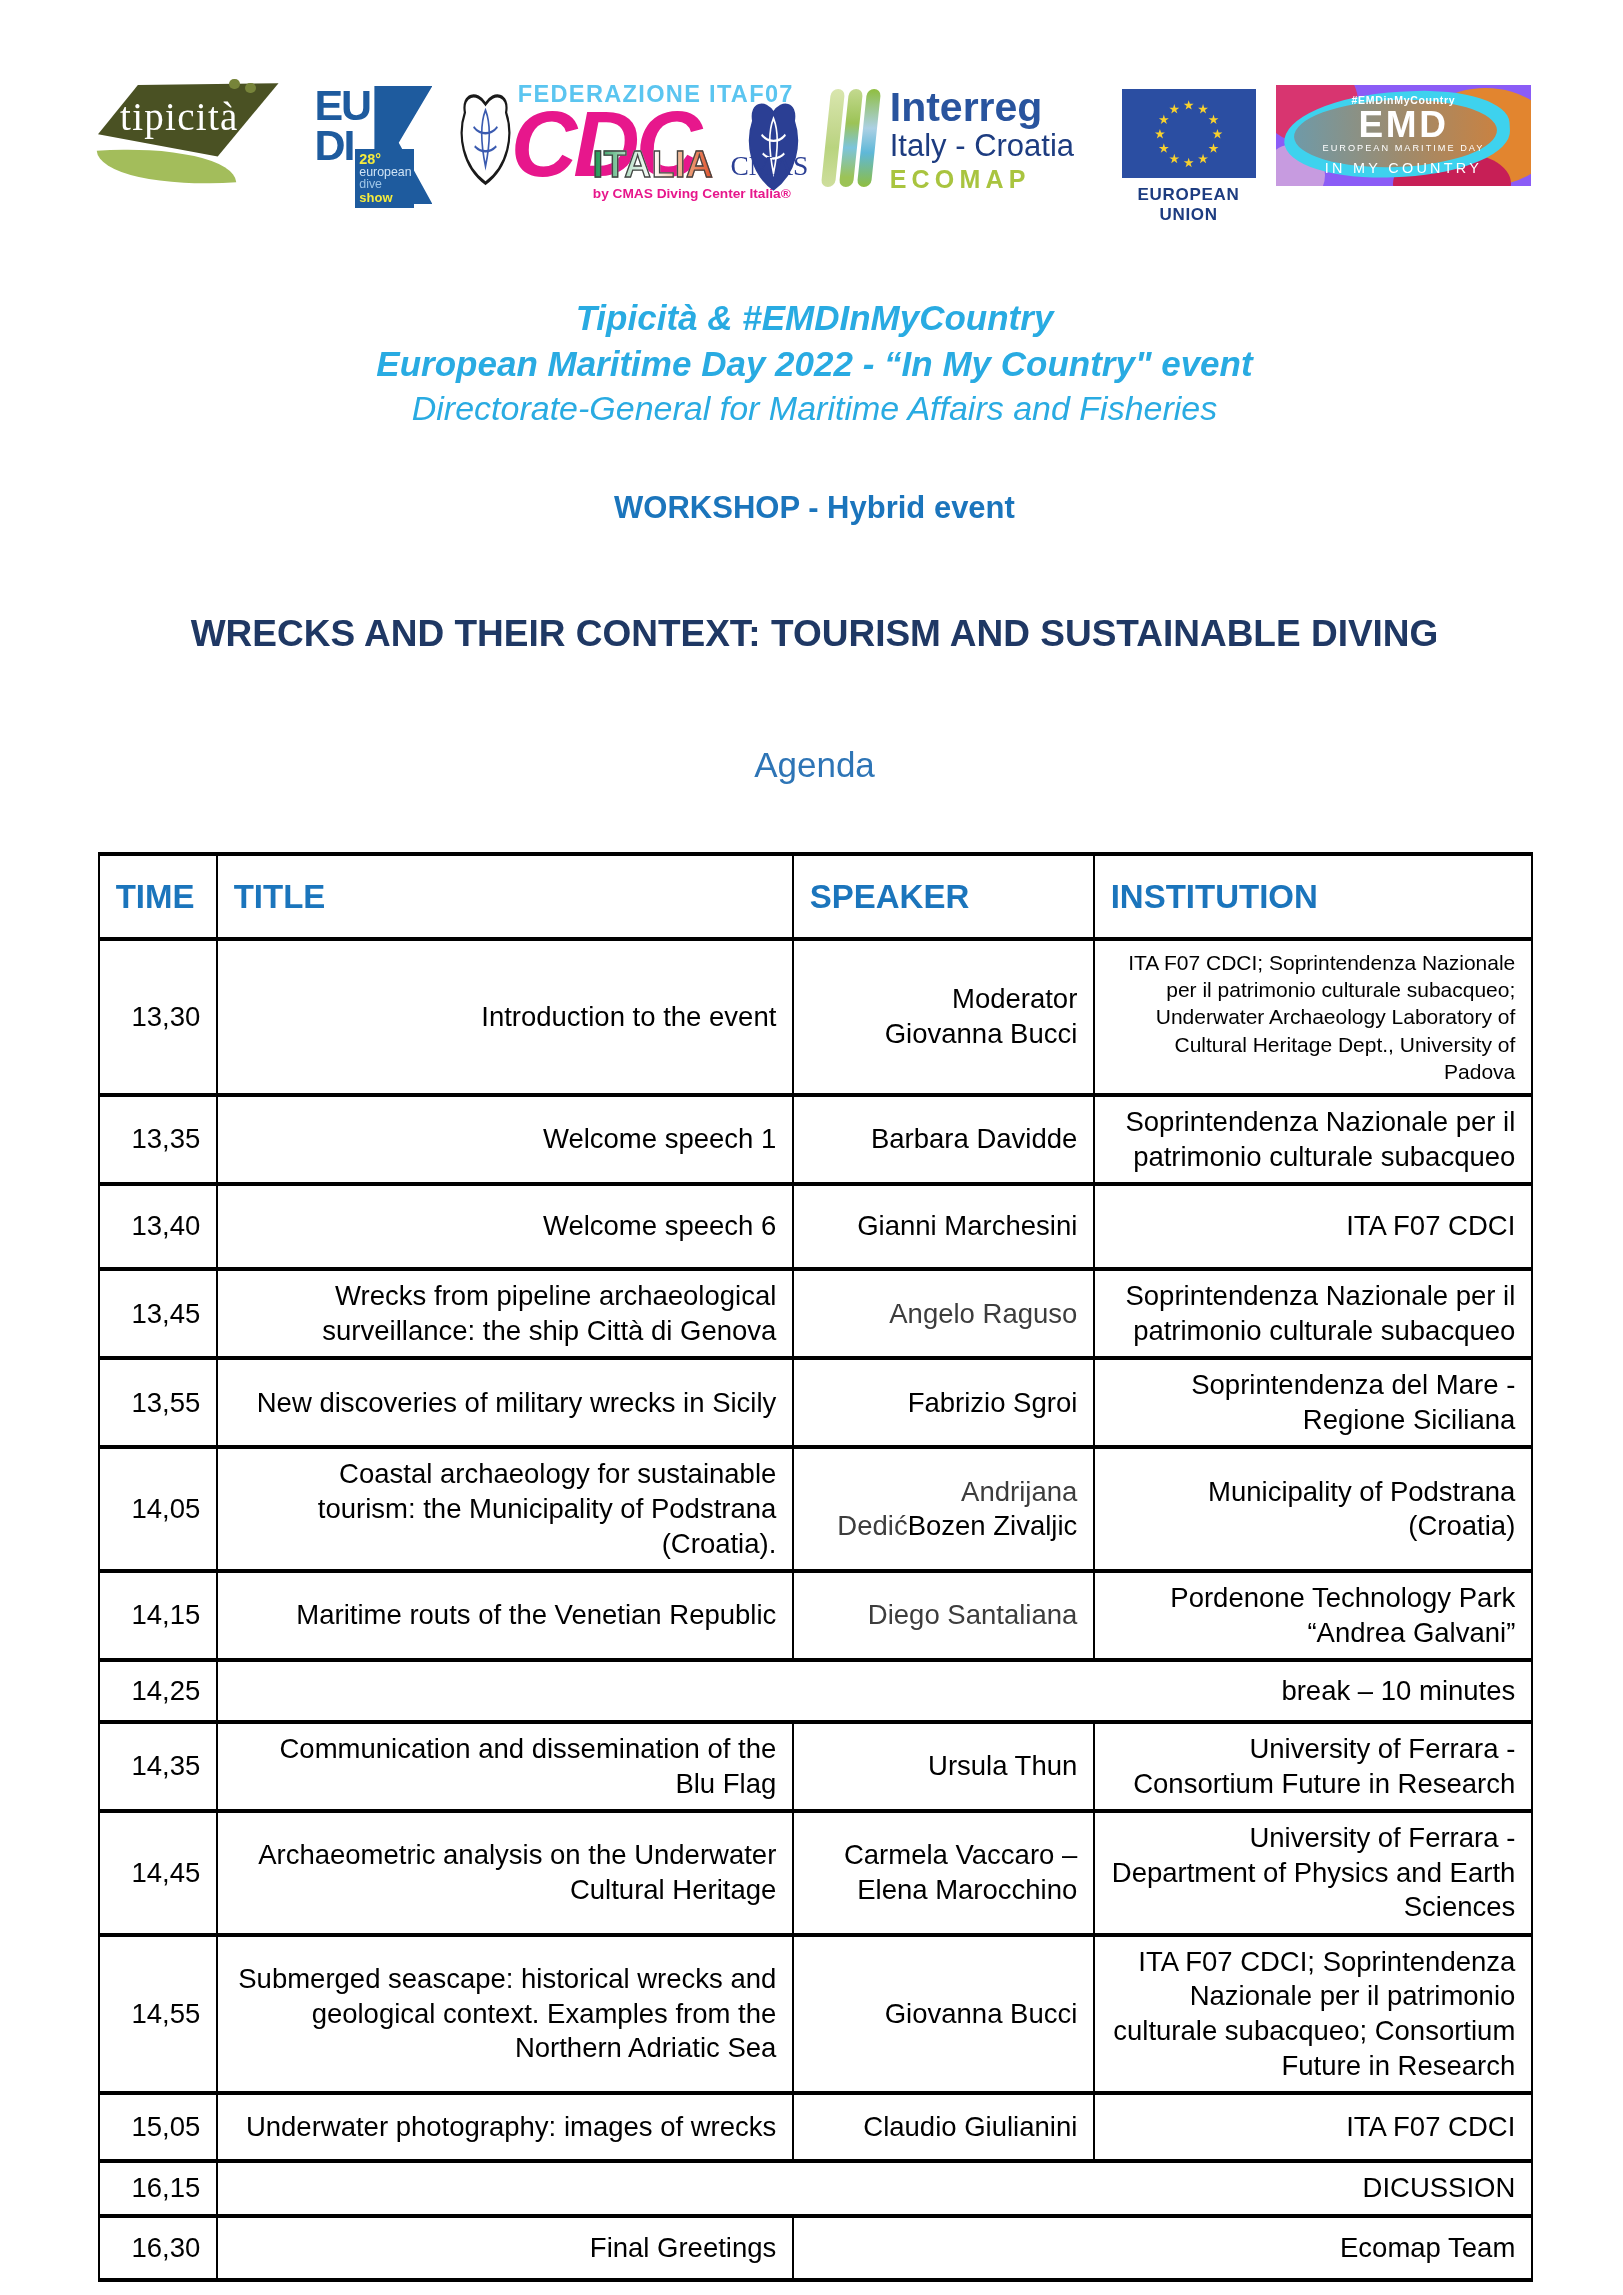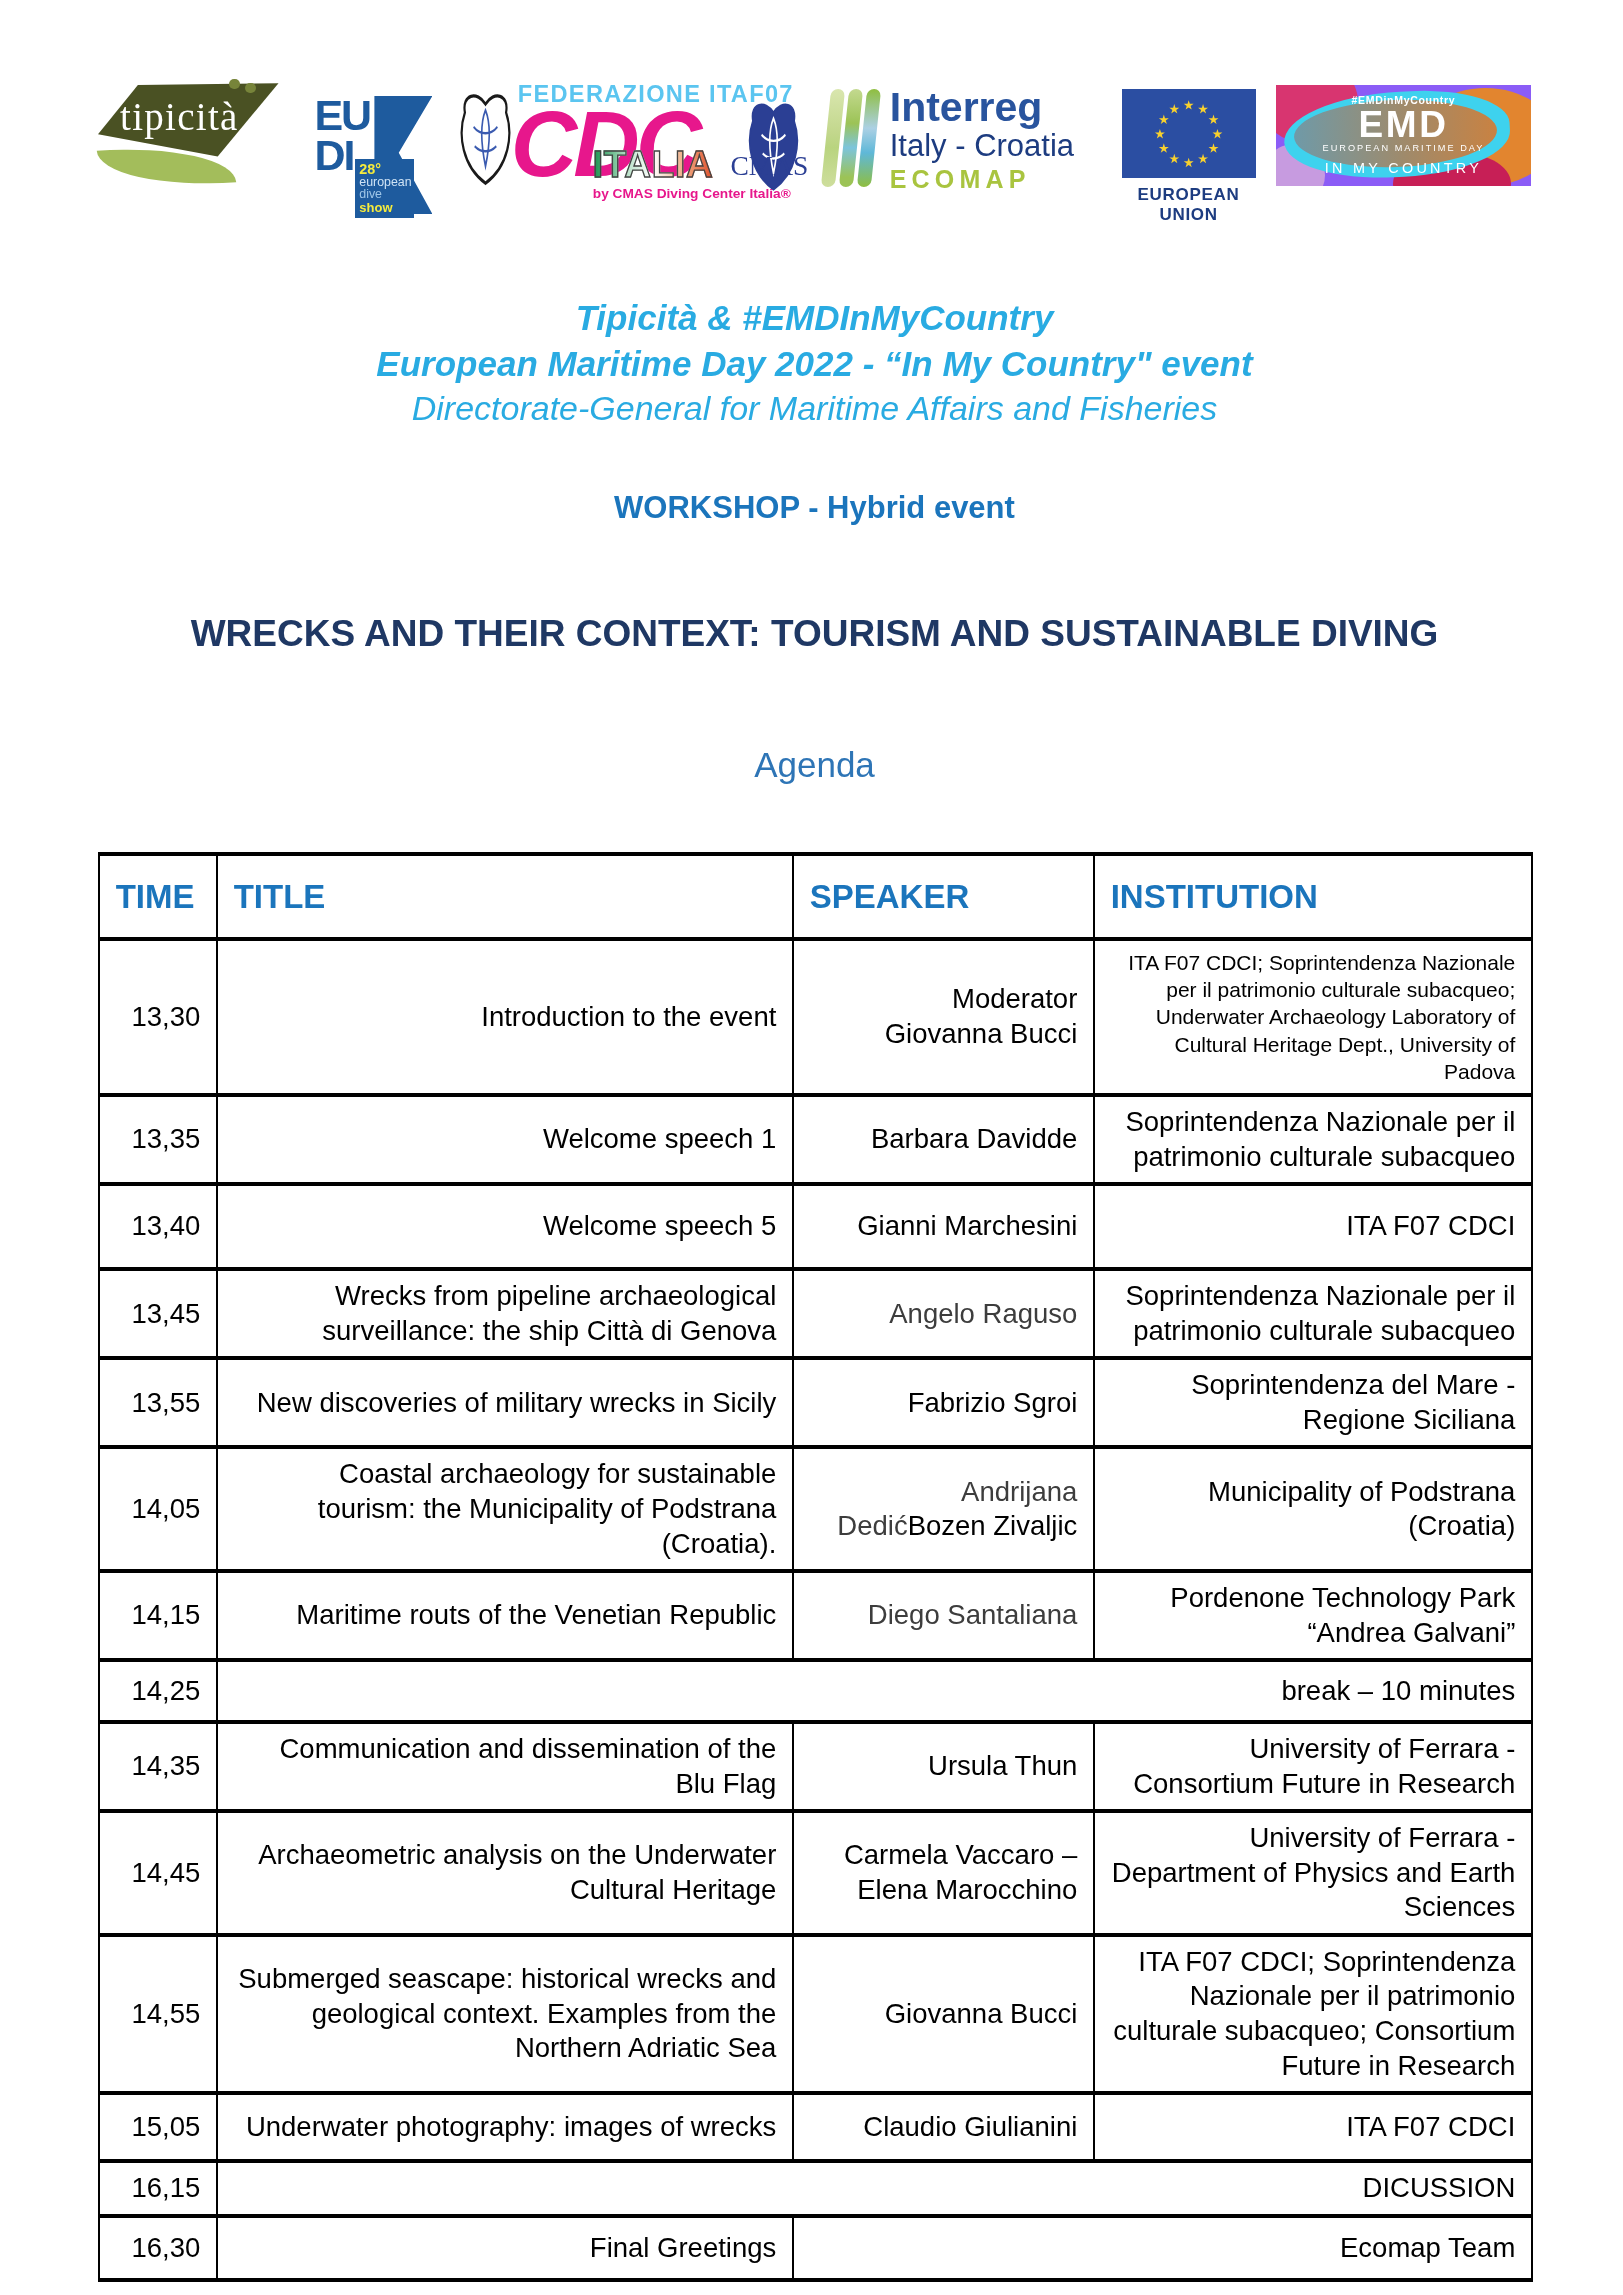--- a/index.html
+++ b/index.html
@@ -15,21 +15,21 @@
   .lg-tip .shape{position:absolute;left:0;top:3.3px;width:190px;height:85px;background:#4A5123;
      clip-path:polygon(21% 2%,95% 0%,63% 86%,0% 60%);}
   .lg-tip .whitecut{position:absolute;left:-13px;top:58px;width:164px;height:46px;background:#fff;border-radius:50%;transform:rotate(-4deg);}
   .lg-tip .leaf{position:absolute;left:0px;bottom:3.9px;width:137px;height:41px;background:#A3BD5B;border-radius:0 100% 0 100%;transform:rotate(-4deg);}
   .lg-tip .word{position:absolute;left:22px;top:14.4px;font-family:"Liberation Serif",serif;color:#fff;font-size:39px;letter-spacing:1.3px;}
   .lg-tip .dot1,.lg-tip .dot2{position:absolute;width:10.5px;height:10.5px;border-radius:50%;background:#77843a;}
   .lg-tip .dot1{left:131px;top:-1.3px;}
   .lg-tip .dot2{left:147px;top:2.6px;}
 
   
-  .lg-eudi{position:relative;width:118px;height:121px;margin-top:16px;}
+  .lg-eudi{position:relative;width:118px;height:121px;margin-top:6px;}
   .lg-eudi .letters{position:absolute;left:0;top:0;color:#1E5B9E;font-weight:900;font-size:43px;line-height:0.92;letter-spacing:-2px;}
   .lg-eudi .kshape{position:absolute;right:0;top:0;width:58px;height:118px;background:#1E5B9E;
      clip-path:polygon(0 0,100% 0,42% 48%,100% 100%,0 100%);}
   .lg-eudi .sub{position:absolute;left:41px;top:63px;width:52px;background:#1E5B9E;padding:2.6px 2.6px 3.9px 3.9px;line-height:1.0;}
   .lg-eudi .n28{color:#F5EB3C;font-weight:bold;font-size:14.4px;}
   .lg-eudi .eur{color:#cfe3f5;font-size:12.4px;}
   .lg-eudi .dv{color:#9fc6e8;font-size:12.4px;}
   .lg-eudi .sh{color:#F5EB3C;font-weight:bold;font-size:13px;}
 
   
@@ -233,21 +233,21 @@
             <td class="c-inst small"><span>ITA F07 CDCI; Soprintendenza Nazionale per il patrimonio culturale subacqueo; Underwater Archaeology Laboratory of Cultural Heritage Dept., University of Padova</span></td>
           </tr>
           <tr style="height: 69px;">
             <td class="c-time">13,35</td>
             <td class="c-title"><span>Welcome speech 1</span></td>
             <td class="c-speaker"><span>Barbara Davidde</span></td>
             <td class="c-inst"><span>Soprintendenza Nazionale per il patrimonio culturale subacqueo</span></td>
           </tr>
           <tr style="height: 85px;">
             <td class="c-time">13,40</td>
-            <td class="c-title"><span>Welcome speech 5</span></td>
+            <td class="c-title"><span>Welcome speech 6</span></td>
             <td class="c-speaker"><span>Gianni Marchesini</span></td>
             <td class="c-inst"><span>ITA F07 CDCI</span></td>
           </tr>
           <tr style="height: 82px;">
             <td class="c-time">13,45</td>
             <td class="c-title"><span>Wrecks from pipeline archaeological surveillance: the ship </span><span class="it">Città di Genova</span></td>
             <td class="c-speaker"><span class="gray">Angelo Raguso</span></td>
             <td class="c-inst"><span>Soprintendenza Nazionale per il patrimonio culturale subacqueo</span></td>
           </tr>
           <tr style="height: 75px;">

